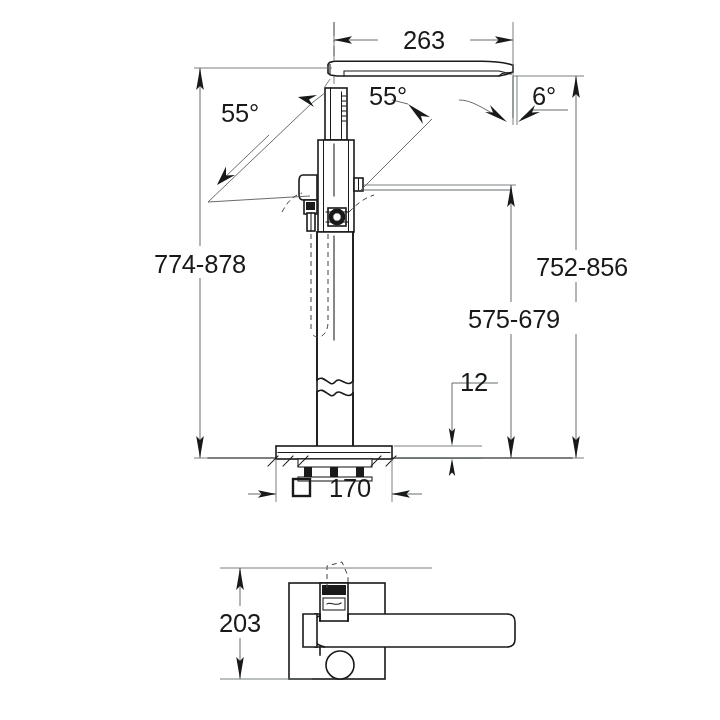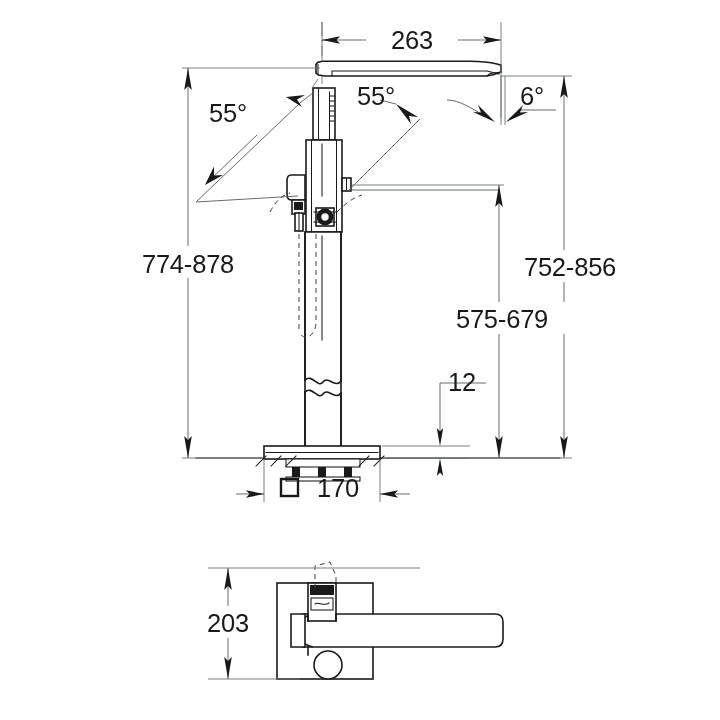--- a/index.html
+++ b/index.html
@@ -9,21 +9,21 @@
   }
   body {
     width: 720px;
     height: 720px;
     font-family: "Liberation Sans", sans-serif;
     overflow: hidden;
     position: relative;
   }
   #drawing-root {
     position: absolute;
-    left: 0; top: 0;
+    left: 12px; top: 0;
     width: 696px;
     height: 720px;
   }
   svg.tech-drawing {
     display: block;
     width: 720px;
     height: 720px;
     background: #ffffff;
   }
   .obj-line {

